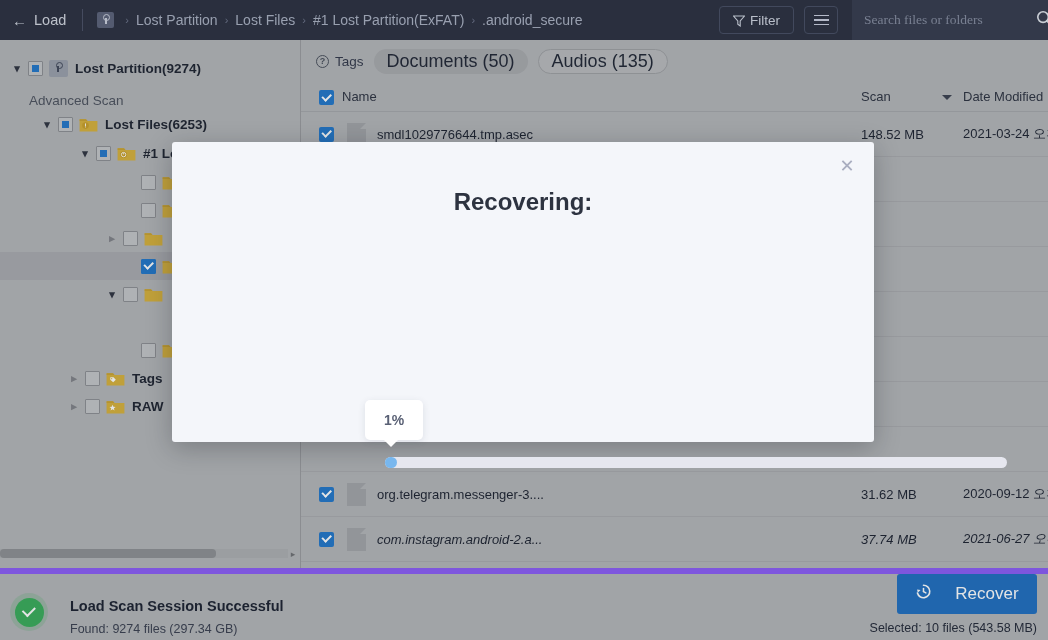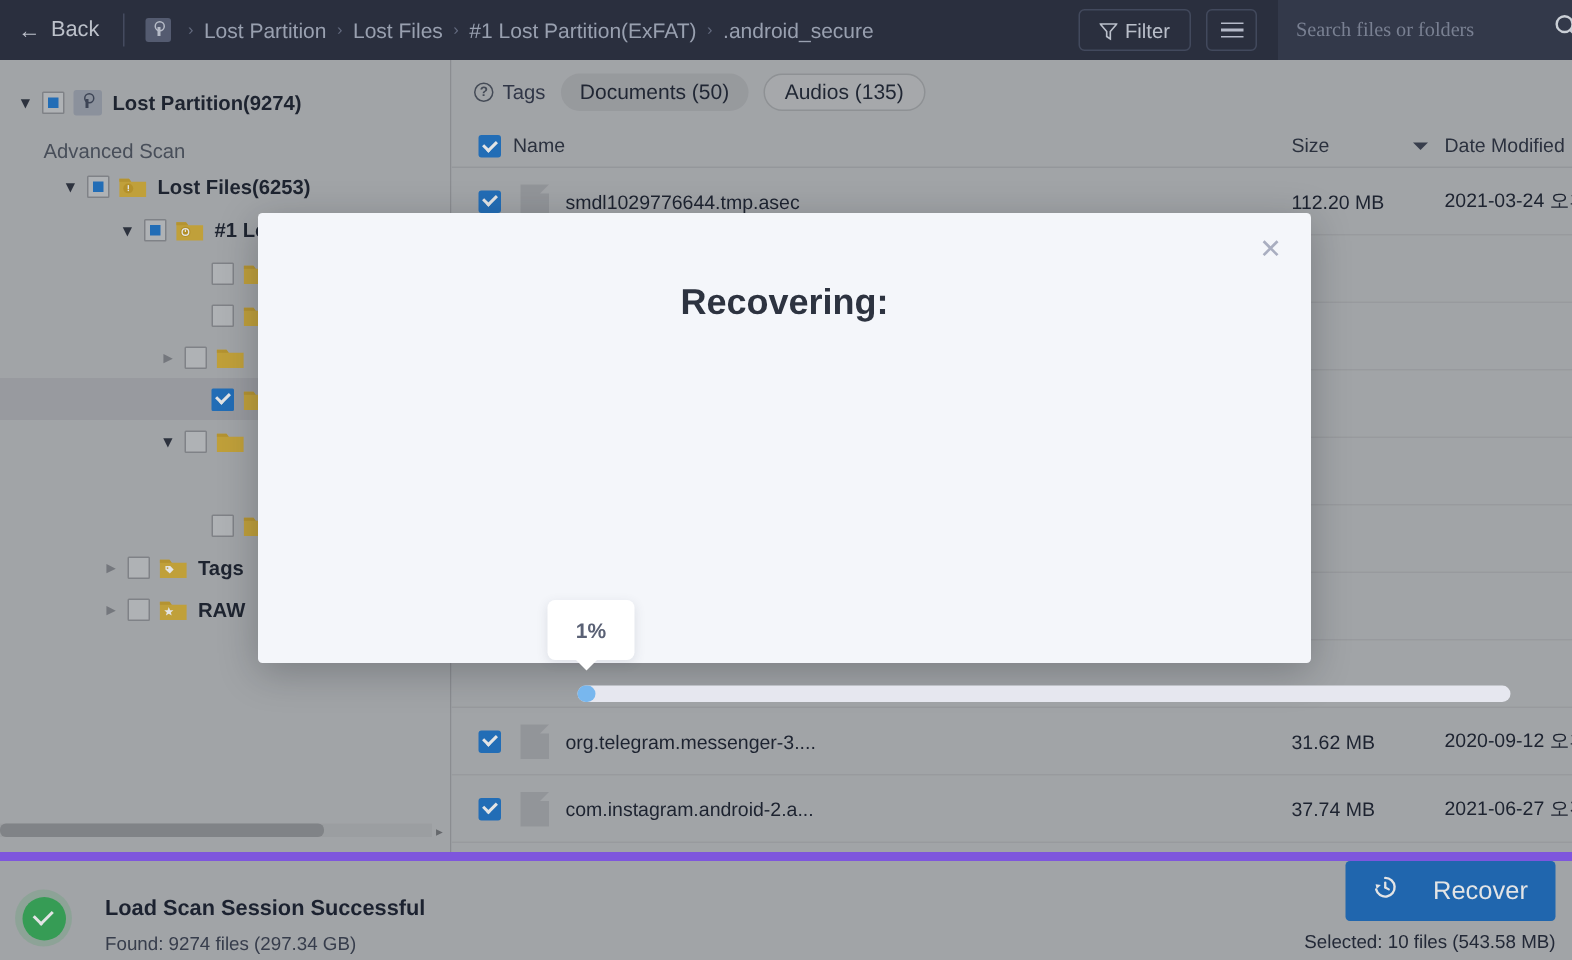--- a/index.html
+++ b/index.html
@@ -169,21 +169,21 @@
   }
   .tag-q {
     width: 13px; height: 13px; border-radius: 50%; border: 1.3px solid #4a505c;
     color: #4a505c; font-size: 9px; display: flex; align-items: center;
     justify-content: center; flex: 0 0 auto; font-weight: bold;
   }
   .tags-label { font-size: 13.5px; color: #32384a; margin-left: 6px; }
   .chip {
     height: 25px; padding: 0 13px; margin-left: 10px;
     background: #a8aaad; border-radius: 13px;
-    display: flex; align-items: center; font-size: 14px; color: #1f2533;
+    display: flex; align-items: center; font-size: 18px; color: #1f2533;
     cursor: pointer; white-space: nowrap;
   }
   .chip.alt { background: #b9bbbd; border: 1px solid #9ea0a3; }
 
   .thead {
     position: absolute; left: 0; top: 42px; width: 747px; height: 30px;
   }
   .th {
     position: absolute; font-size: 13px; color: #2c3240; top: 7px;
     white-space: nowrap;
@@ -324,21 +324,21 @@
   }
 </style>
 </head>
 <body>
 
 <div id="app">
 
   <div class="topbar">
     <div class="back-btn">
       <span class="back-arrow">←</span>
-      <span>Back</span>
+      <span>Load</span>
     </div>
     <div class="topbar-sep"></div>
     <div class="breadcrumb">
       <span class="crumb-disk-wrap">
         <span class="crumb-disk"></span>
       </span>
       <span class="crumb-arrow">›</span>
       <span class="crumb">Lost Partition</span>
       <span class="crumb-arrow">›</span>
       <span class="crumb">Lost Files</span>
@@ -523,33 +523,33 @@
     <div class="tags-bar">
       <span class="tag-q">?</span>
       <span class="tags-label">Tags</span>
       <span class="chip">Documents (50)</span>
       <span class="chip alt">Audios (135)</span>
     </div>
 
     <div class="thead">
       <div class="th-cb"></div>
       <div class="th" style="left:41px;">Name</div>
-      <div class="th" style="left:560px;">Size</div>
+      <div class="th" style="left:560px;">Scan</div>
       <div class="sort-caret"></div>
       <div class="th" style="left:662px;">Date Modified</div>
 
     </div>
     <div class="thead-line"></div>
 
     <div class="rows">
       <div class="row" style="top:0px;">
         <span class="row-cb"></span>
         <span class="file-ico"></span>
         <span class="cell c-name">smdl1029776644.tmp.asec</span>
-        <span class="cell c-size">112.20 MB</span>
+        <span class="cell c-size">148.52 MB</span>
         <span class="cell c-date">2021-03-24 오후 7:...</span>
 
       </div>
       <div class="row" style="top:45px;">
         
       </div>
       <div class="row" style="top:90px;">
         
       </div>
       <div class="row" style="top:135px;">
@@ -568,21 +568,21 @@
         
       </div>
       <div class="row" style="top:360px;">
         <span class="row-cb"></span>
         <span class="file-ico"></span>
         <span class="cell c-name">org.telegram.messenger-3....</span>
         <span class="cell c-size">31.62 MB</span>
         <span class="cell c-date">2020-09-12 오후 7:...</span>
 
       </div>
-      <div class="row" style="top:405px;">
+      <div class="row" style="top:405px;font-style:italic;">
         <span class="row-cb"></span>
         <span class="file-ico"></span>
         <span class="cell c-name">com.instagram.android-2.a...</span>
         <span class="cell c-size">37.74 MB</span>
         <span class="cell c-date">2021-06-27 오전 2:...</span>
 
       </div>
       <div class="row" style="top:450px;">
         
         

